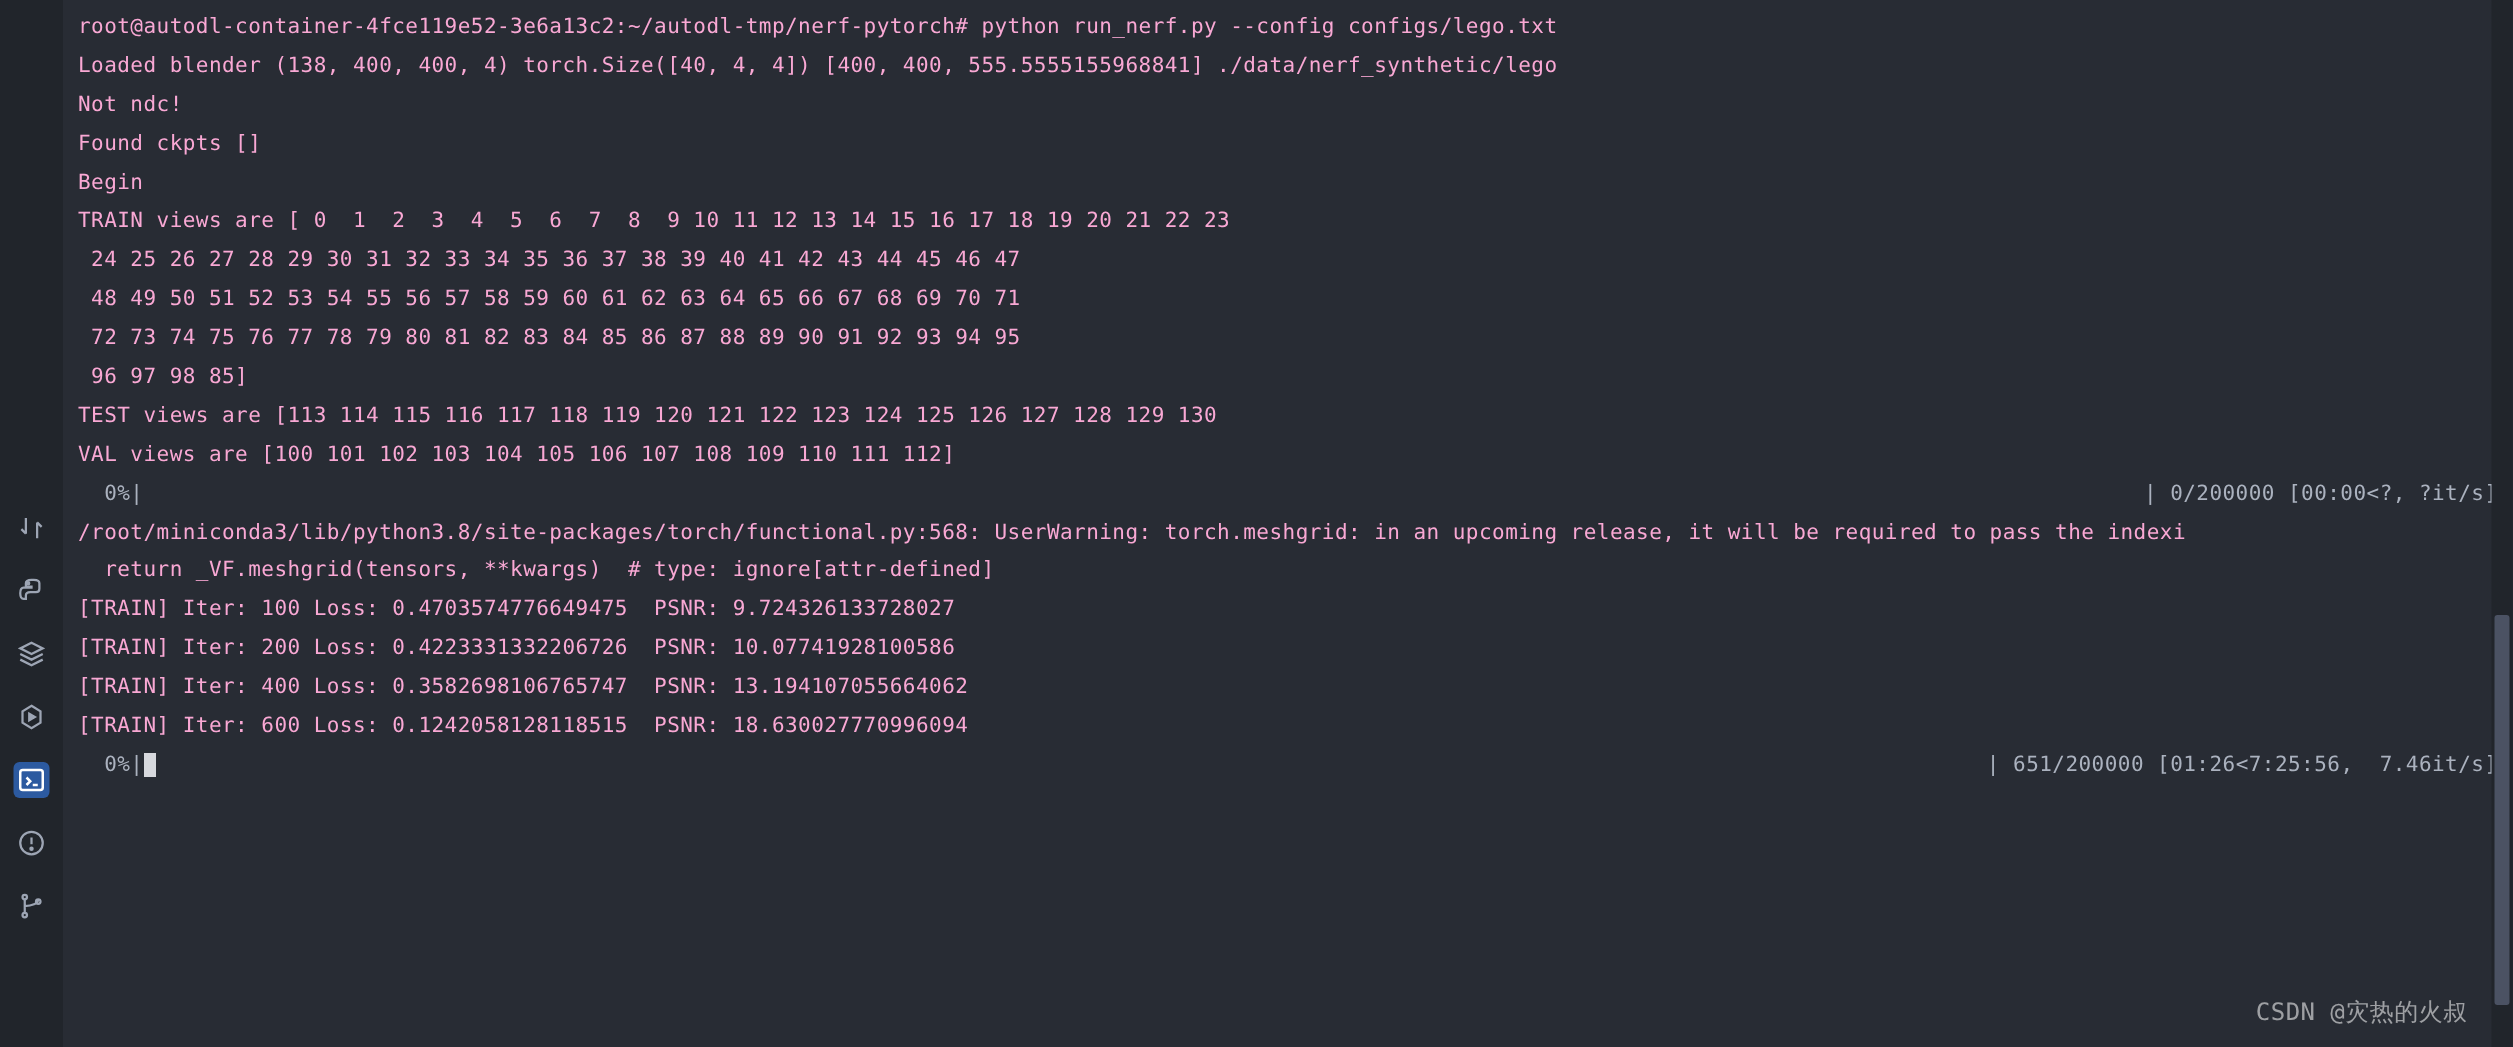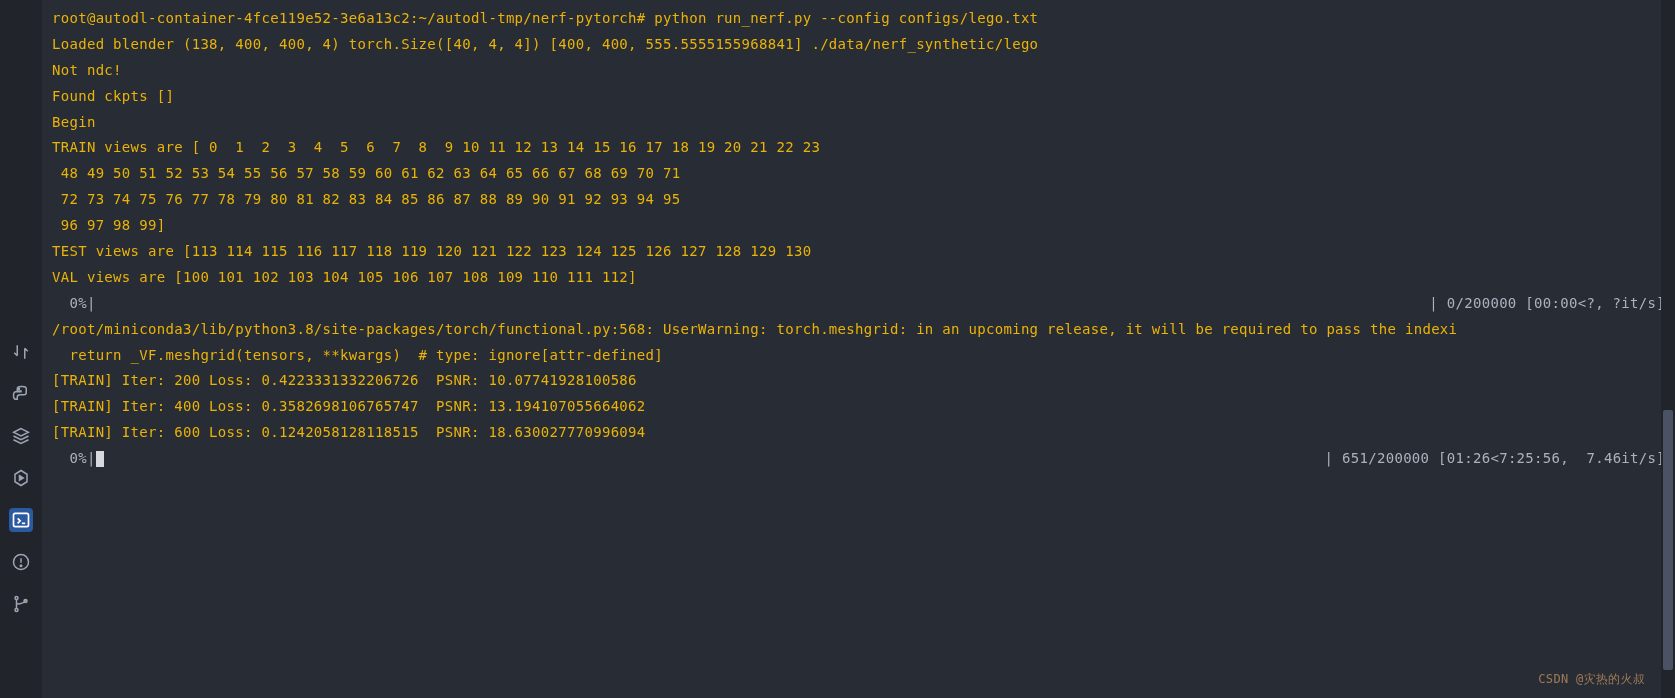--- a/index.html
+++ b/index.html
@@ -39,21 +39,21 @@
     }
     .terminal {
       flex: 1;
       background: #282c34;
       padding: 6px 10px;
       overflow-y: auto;
       position: relative;
       line-height: 1.85;
       letter-spacing: 0.3px;
     }
-    .line { white-space: pre; color: #eab308; }
+    .line { white-space: pre; color: #f9a8d4; }
     .progress-line { display: flex; justify-content: space-between; }
     .progress-left { white-space: pre; }
     .progress-right { white-space: pre; }
     .cursor-line {
       display: flex;
       justify-content: space-between;
       align-items: center;
     }
     .cursor-box {
       display: inline-block;
@@ -76,22 +76,22 @@
       top: 410px;
       width: 10px;
       height: 260px;
       background: #4b5263;
       border-radius: 2px;
     }
     .watermark {
       position: absolute;
       right: 30px;
       bottom: 8px;
-      color: #fdba74;
-      font-size: 12px;
+      color: #ffffff;
+      font-size: 16px;
       opacity: 0.55;
     }
   </style>
 </head>
 <body>
 
 <div class="sidebar">
   <div class="sidebar-icon">
     <svg width="18" height="18" viewBox="0 0 24 24" fill="none" stroke="currentColor" stroke-width="2">
         <path d="M7 3v14M7 17l-4-4M17 21V7M17 7l4 4"></path>
@@ -141,33 +141,35 @@
 </div>
 
 <div class="terminal">
   <div id="lines-container">
       <div class="line">root@autodl-container-4fce119e52-3e6a13c2:~/autodl-tmp/nerf-pytorch# python run_nerf.py --config configs/lego.txt</div>
       <div class="line">Loaded blender (138, 400, 400, 4) torch.Size([40, 4, 4]) [400, 400, 555.5555155968841] ./data/nerf_synthetic/lego</div>
       <div class="line">Not ndc!</div>
       <div class="line">Found ckpts []</div>
       <div class="line">Begin</div>
       <div class="line">TRAIN views are [ 0  1  2  3  4  5  6  7  8  9 10 11 12 13 14 15 16 17 18 19 20 21 22 23</div>
+      <div class="line"> 24 25 26 27 28 29 30 31 32 33 34 35 36 37 38 39 40 41 42 43 44 45 46 47</div>
       <div class="line"> 48 49 50 51 52 53 54 55 56 57 58 59 60 61 62 63 64 65 66 67 68 69 70 71</div>
       <div class="line"> 72 73 74 75 76 77 78 79 80 81 82 83 84 85 86 87 88 89 90 91 92 93 94 95</div>
-      <div class="line"> 96 97 98 99]</div>
+      <div class="line"> 96 97 98 85]</div>
       <div class="line">TEST views are [113 114 115 116 117 118 119 120 121 122 123 124 125 126 127 128 129 130</div>
       <div class="line">VAL views are [100 101 102 103 104 105 106 107 108 109 110 111 112]</div>
     </div>
   <div class="progress-line">
     <span class="progress-left">  0%|</span>
     <span class="progress-right">| 0/200000 [00:00&lt;?, ?it/s]</span>
   </div>
   <div id="warn-container">
       <div class="line">/root/miniconda3/lib/python3.8/site-packages/torch/functional.py:568: UserWarning: torch.meshgrid: in an upcoming release, it will be required to pass the indexi</div>
       <div class="line">  return _VF.meshgrid(tensors, **kwargs)  # type: ignore[attr-defined]</div>
+      <div class="line">[TRAIN] Iter: 100 Loss: 0.4703574776649475  PSNR: 9.724326133728027</div>
       <div class="line">[TRAIN] Iter: 200 Loss: 0.4223331332206726  PSNR: 10.07741928100586</div>
       <div class="line">[TRAIN] Iter: 400 Loss: 0.3582698106765747  PSNR: 13.194107055664062</div>
       <div class="line">[TRAIN] Iter: 600 Loss: 0.1242058128118515  PSNR: 18.630027770996094</div>
     </div>
   <div class="cursor-line">
     <span class="progress-left"><span>  0%|</span><span class="cursor-box"></span></span>
     <span class="progress-right">| 651/200000 [01:26&lt;7:25:56,  7.46it/s]</span>
   </div>
   <div class="scrollbar">
     <div class="scroll-thumb"></div>

